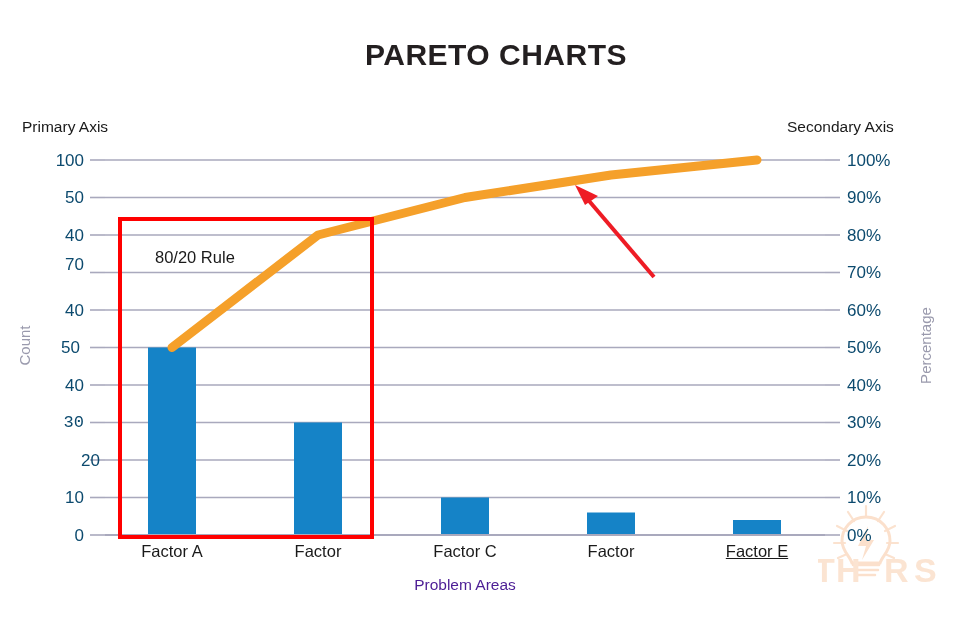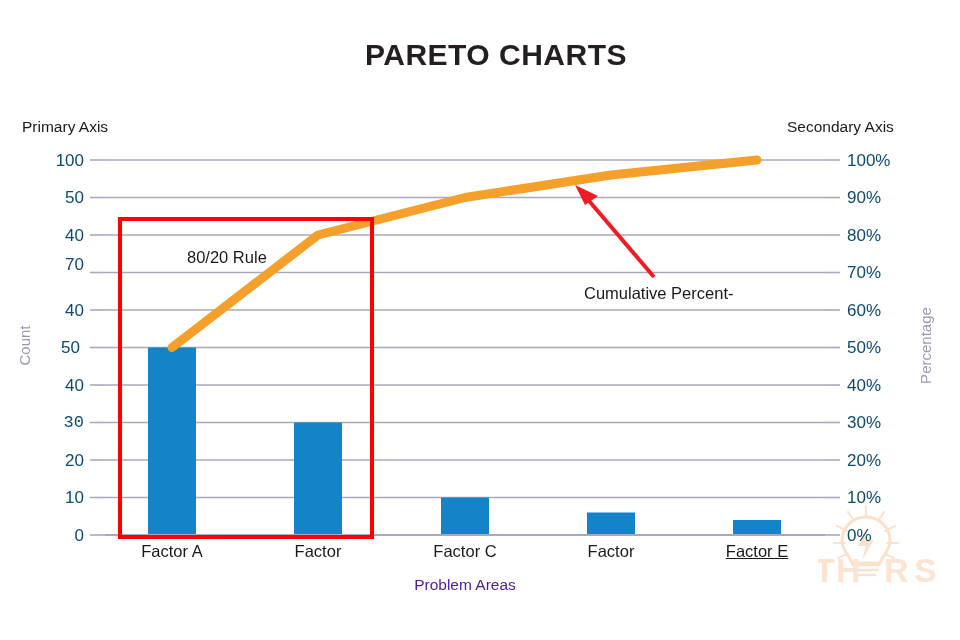--- a/index.html
+++ b/index.html
@@ -233,21 +233,21 @@
   </svg>
 
   <div class="tick left" style="left:40px;  top:152px;">100</div>
   <div class="tick left" style="left:40px;  top:189px;">50</div>
   <div class="tick left" style="left:40px;  top:227px;">40</div>
   <div class="tick left" style="left:40px;  top:256px;">70</div>
   <div class="tick left" style="left:40px;  top:302px;">40</div>
   <div class="tick left" style="left:36px;  top:339px;">50</div>
   <div class="tick left" style="left:40px;  top:377px;">40</div>
   <div class="tick left" style="left:40px;  top:414px;font-family:Liberation Mono, monospace;">30</div>
-  <div class="tick left" style="left:40px;  top:452px;">20</div>
+  <div class="tick left" style="left:56px;  top:452px;">20</div>
   <div class="tick left" style="left:40px;  top:489px;">10</div>
   <div class="tick left" style="left:40px;  top:527px;">0</div>
 
   <div class="tick right" style="left:847px; top:152px;">100%</div>
   <div class="tick right" style="left:847px; top:189px;">90%</div>
   <div class="tick right" style="left:847px; top:227px;">80%</div>
   <div class="tick right" style="left:847px; top:264px;">70%</div>
   <div class="tick right" style="left:847px; top:302px;">60%</div>
   <div class="tick right" style="left:847px; top:339px;">50%</div>
   <div class="tick right" style="left:847px; top:377px;">40%</div>
@@ -255,16 +255,15 @@
   <div class="tick right" style="left:847px; top:452px;">20%</div>
   <div class="tick right" style="left:847px; top:489px;">10%</div>
   <div class="tick right" style="left:847px; top:527px;">0%</div>
 
   <div class="cat-label" style="left:102px; top:543px; width:140px;">Factor A</div>
   <div class="cat-label" style="left:248px; top:543px; width:140px;">Factor</div>
   <div class="cat-label" style="left:395px; top:543px; width:140px;">Factor C</div>
   <div class="cat-label" style="left:541px; top:543px; width:140px;">Factor</div>
   <div class="cat-label" style="left:687px; top:543px; width:140px;text-decoration:underline;">Factor E</div>
 
-  <div class="rule-text" style="left:155px; top:249px;margin-left:32px;">80/20 Rule</div>
-  <div class="callout-text" style="left:584px; top:285px;">Cumulative Percent-</div>
+  <div class="rule-text" style="left:155px; top:249px;">80/20 Rule</div>
 
 </div>
 
 </body></html>

